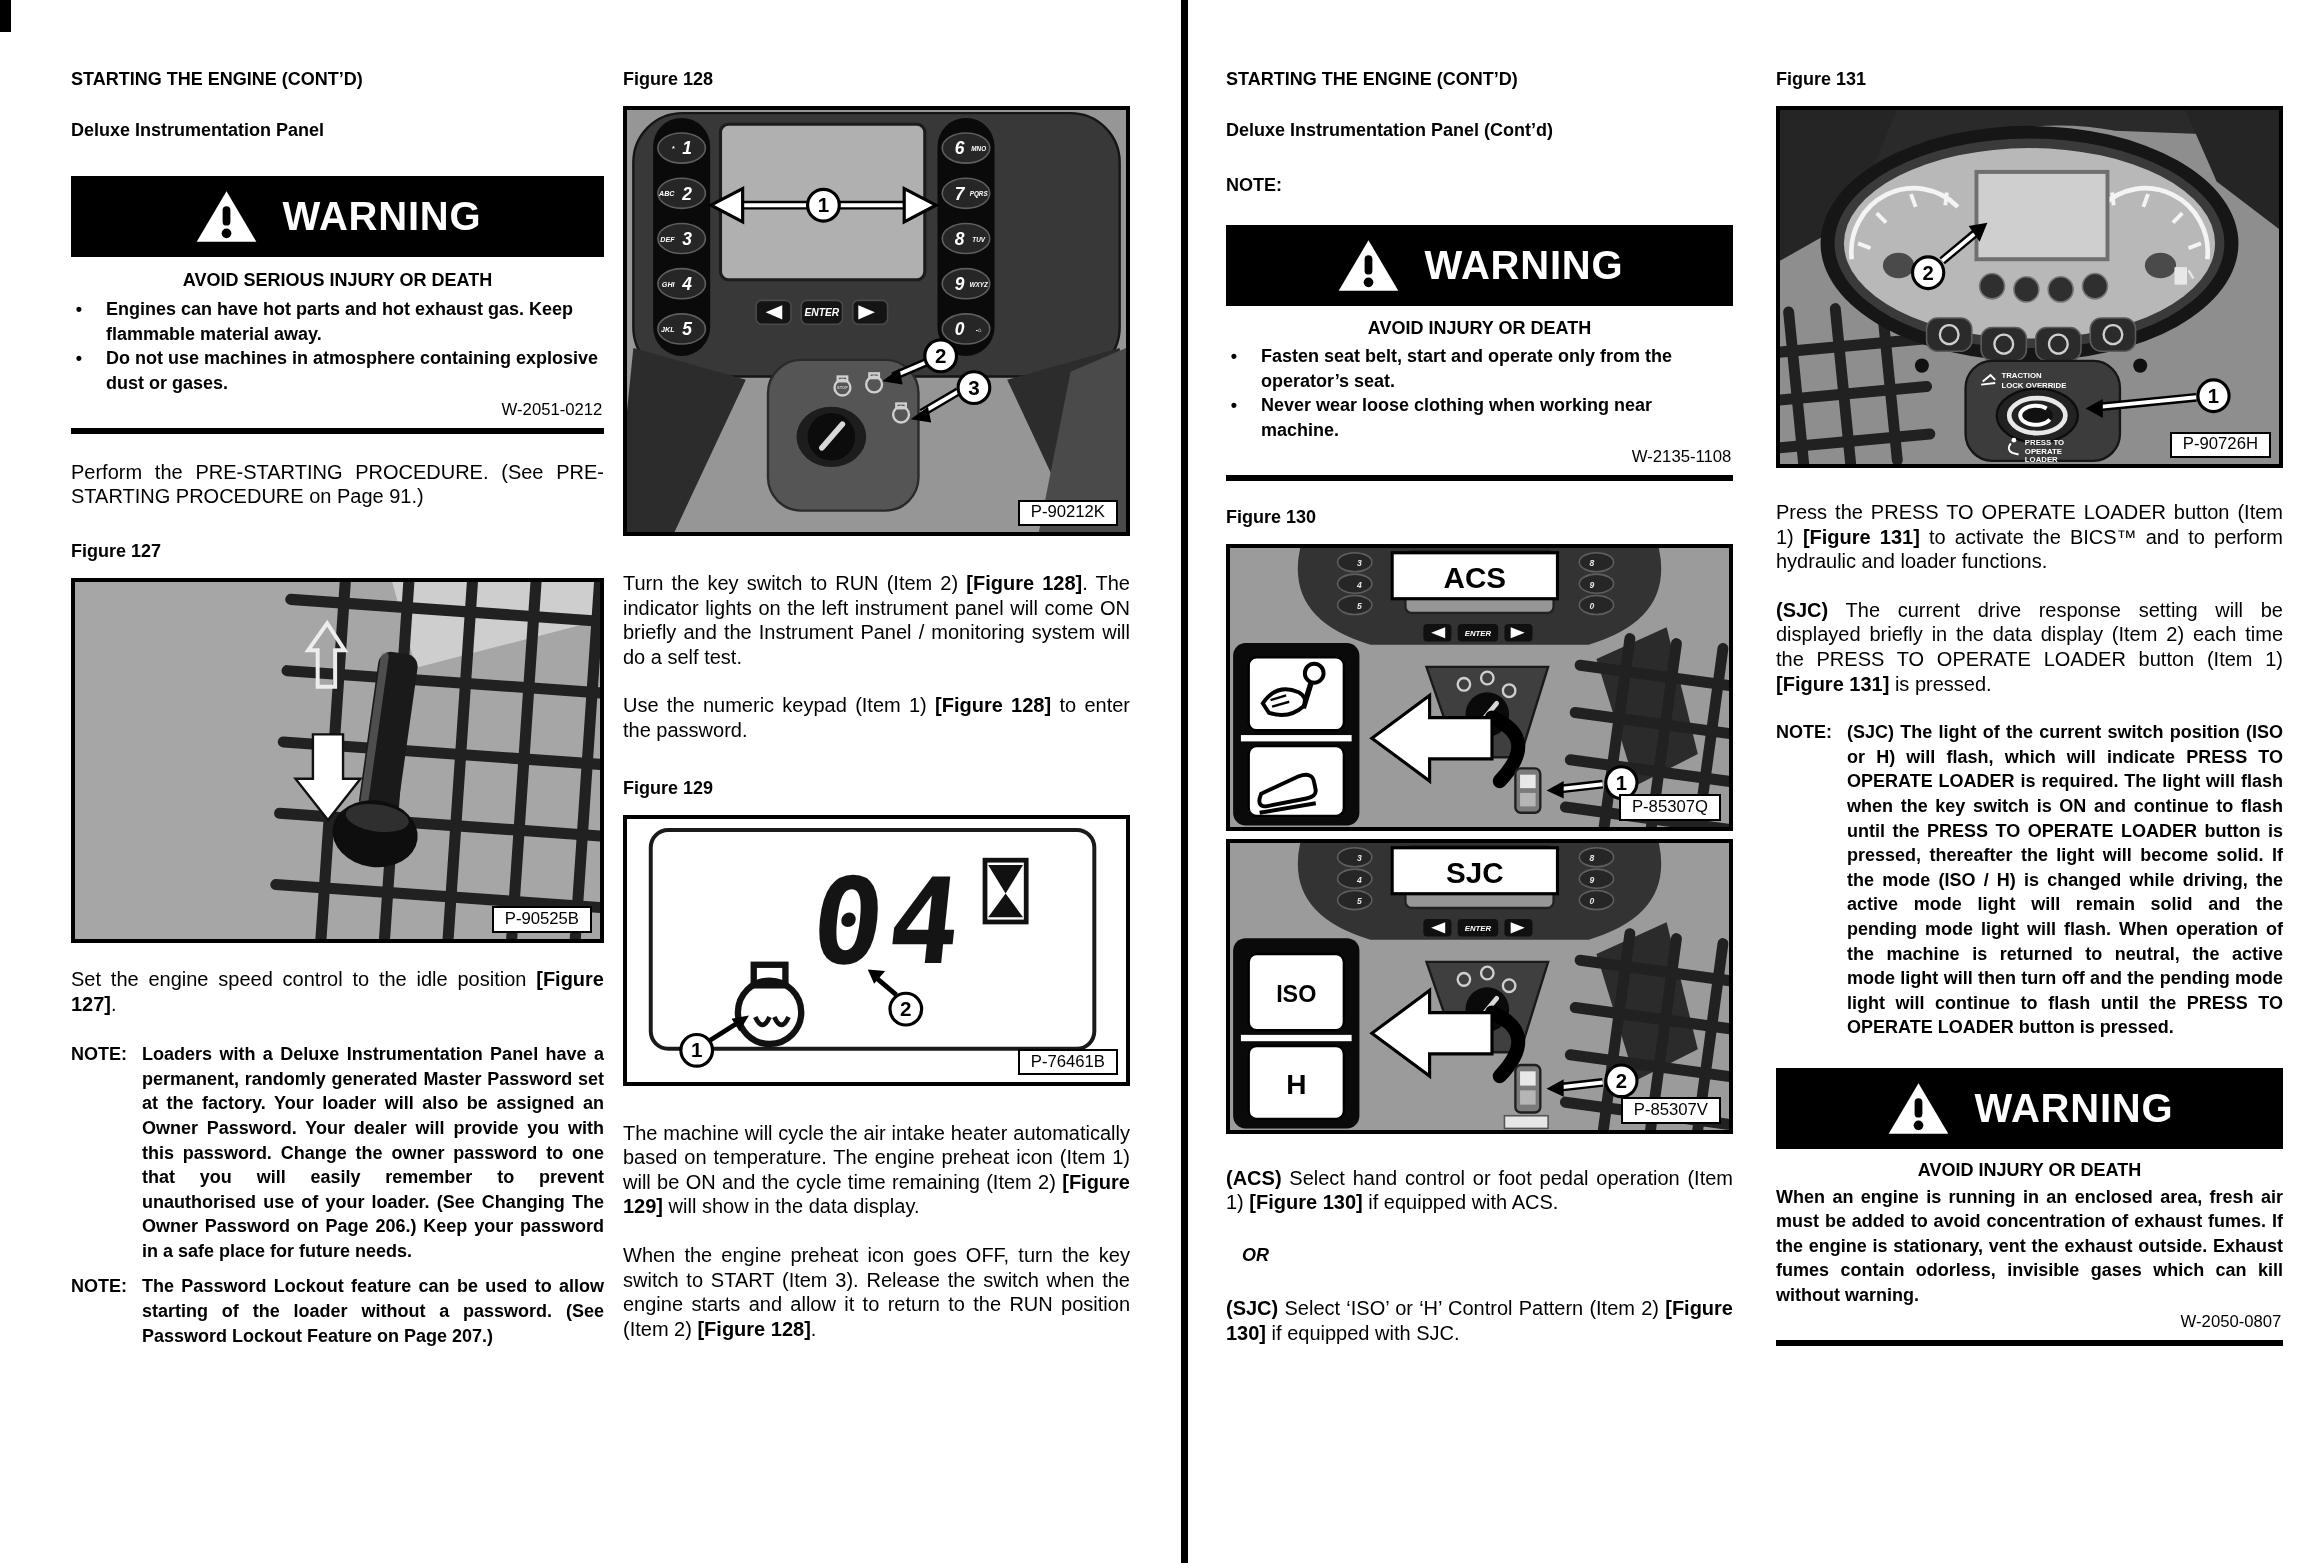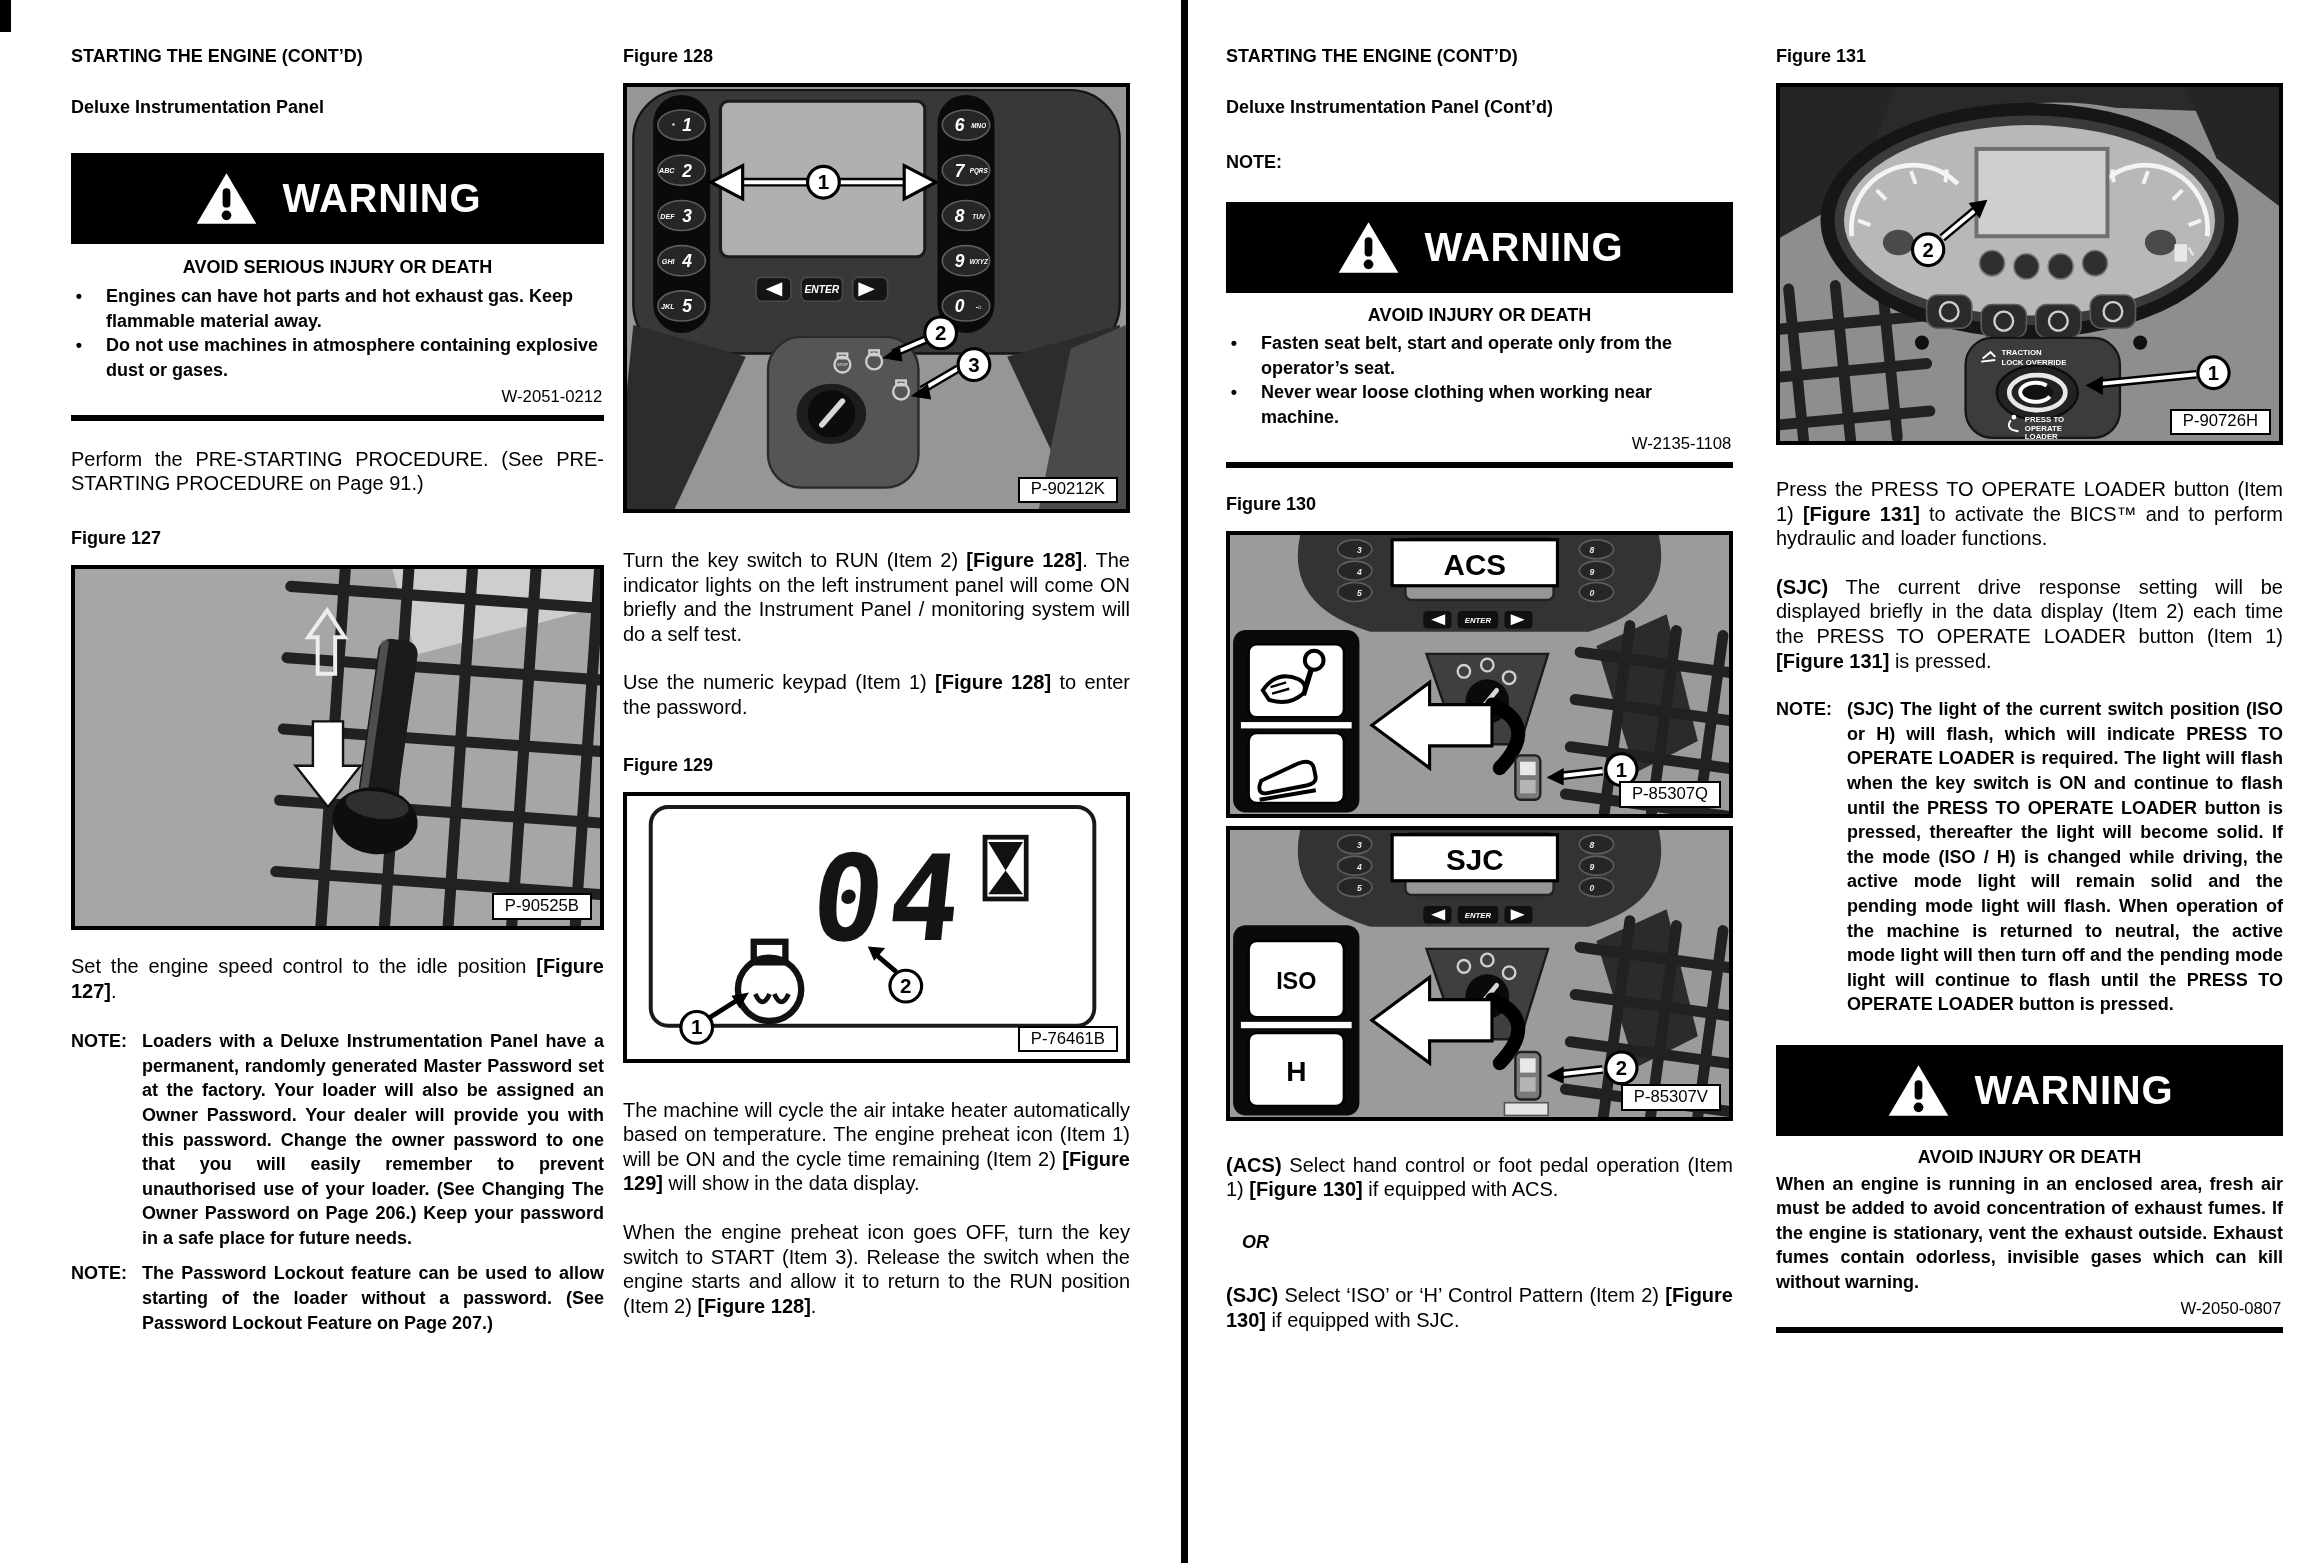--- a/index.html
+++ b/index.html
@@ -1,35 +1,35 @@
 <!DOCTYPE html>
 <html style="font-size:12.7px"><head>
 <meta charset="utf-8">
 <style>
   html,body{margin:0;padding:0;background:#fff}
   .canvas{position:relative;width:2319px;height:1564px;background:#fff;
           font-family:"Liberation Sans",sans-serif;color:#000;overflow:hidden}
   .divider{position:absolute;left:1181px;top:0;width:7.1px;height:100%;background:#000}
   .corner-mark{position:absolute;left:0;top:0;width:11px;height:32px;background:#000}
-  .col{position:absolute;top:46px}
+  .col{position:absolute;top:69px}
   #col1{left:71px;width:533px}
   #col2{left:623px;width:507px}
   #col3{left:1226px;width:507px}
   #col4{left:1776px;width:507px}
 
   .h1{font-size:18px;font-weight:bold;margin:0}
   .h2{font-size:18px;font-weight:bold;margin:0}
   .figtitle{font-size:18px;font-weight:bold;margin:0}
   .para{font-size:20px;line-height:24.6px;text-align:justify;margin:0}
   .bseg{font-weight:bold}
   .or{font-size:18px;font-weight:bold;font-style:italic;margin:16px}
   .note{display:grid;grid-template-columns:71px 1fr;font-weight:bold;font-size:18px;line-height:24.6px}
   .note .nbody{text-align:justify}
 
-  .warnbox{height:91px;background:#000;display:flex;align-items:center;justify-content:center;gap:24px}
+  .warnbox{height:81px;background:#000;display:flex;align-items:center;justify-content:center;gap:24px}
   .tri{width:65px;height:57px}
   .warn-title{color:#fff;font-size:40px;font-weight:bold;letter-spacing:0.8px}
   .avoid{font-size:18px;font-weight:bold;text-align:center;margin:11px 0 6.3px}
   .wbul{display:grid;grid-template-columns:35px 1fr;font-weight:bold;font-size:18px;line-height:24.6px}
   .wbul .dot{padding-left:4.8px}
   .wbody{font-weight:bold;font-size:18px;line-height:24.6px;text-align:justify;margin:0}
   .wref{font-size:16.7px;text-align:right;margin:4.8px 1.6px 8px}
   .rule{height:5.6px;background:#000}
 
   .photo{position:relative;border:4px solid #000;background:#a6a6a6;box-sizing:border-box}

